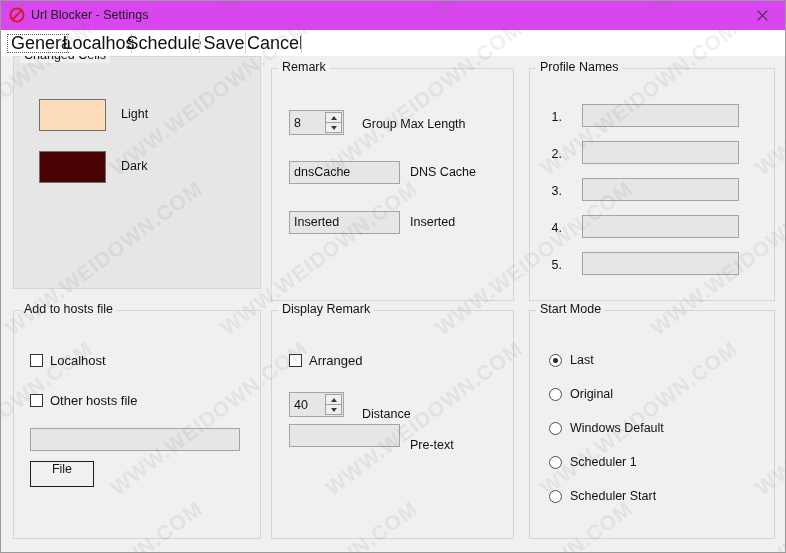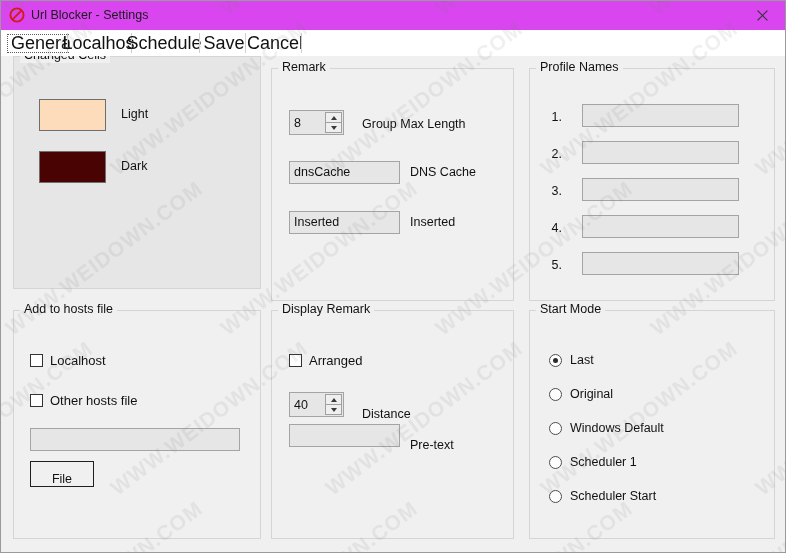--- a/index.html
+++ b/index.html
@@ -267,21 +267,21 @@
   }
 
   .pushbutton {
     position: absolute;
     box-sizing: border-box;
     border: 1px solid #1f1f1f;
     background: #f0f0f0;
     font-size: 12.5px;
     color: #111;
     display: flex;
-    align-items: flex-end;
+    align-items: flex-start;
     justify-content: center;
     cursor: pointer;
   }
 
   .profile-num {
     position: absolute;
     font-size: 12.5px;
     color: #111;
     text-align: right;
     line-height: 15px;

